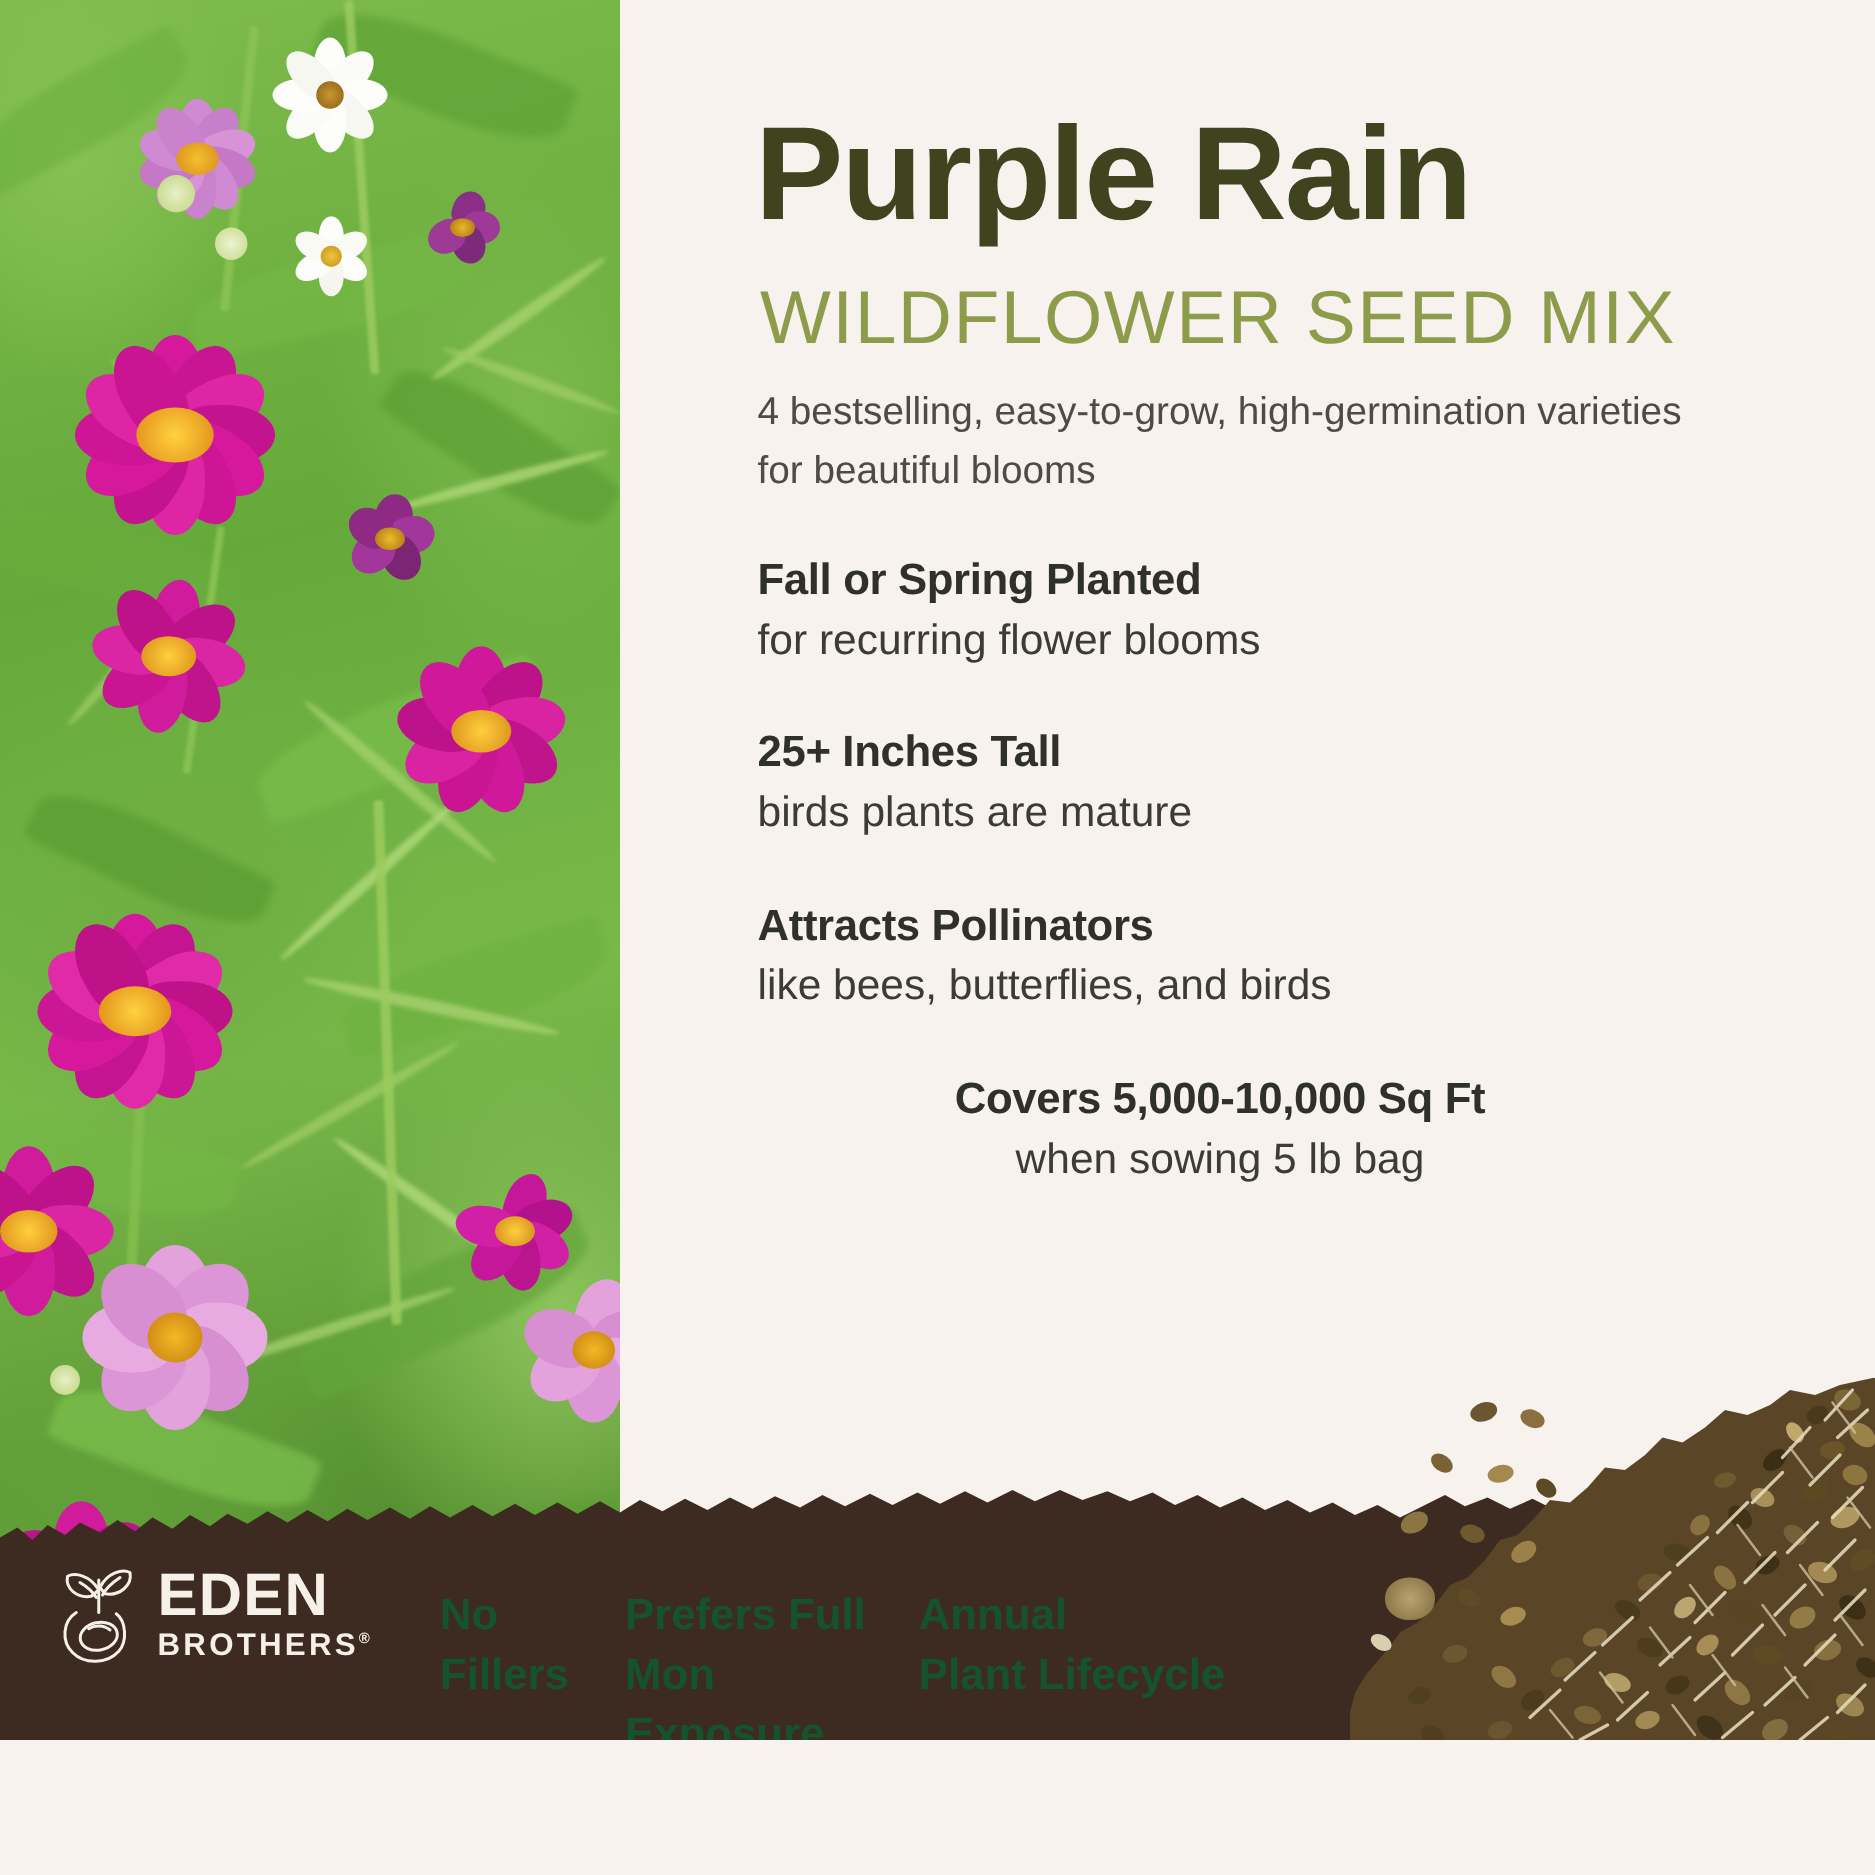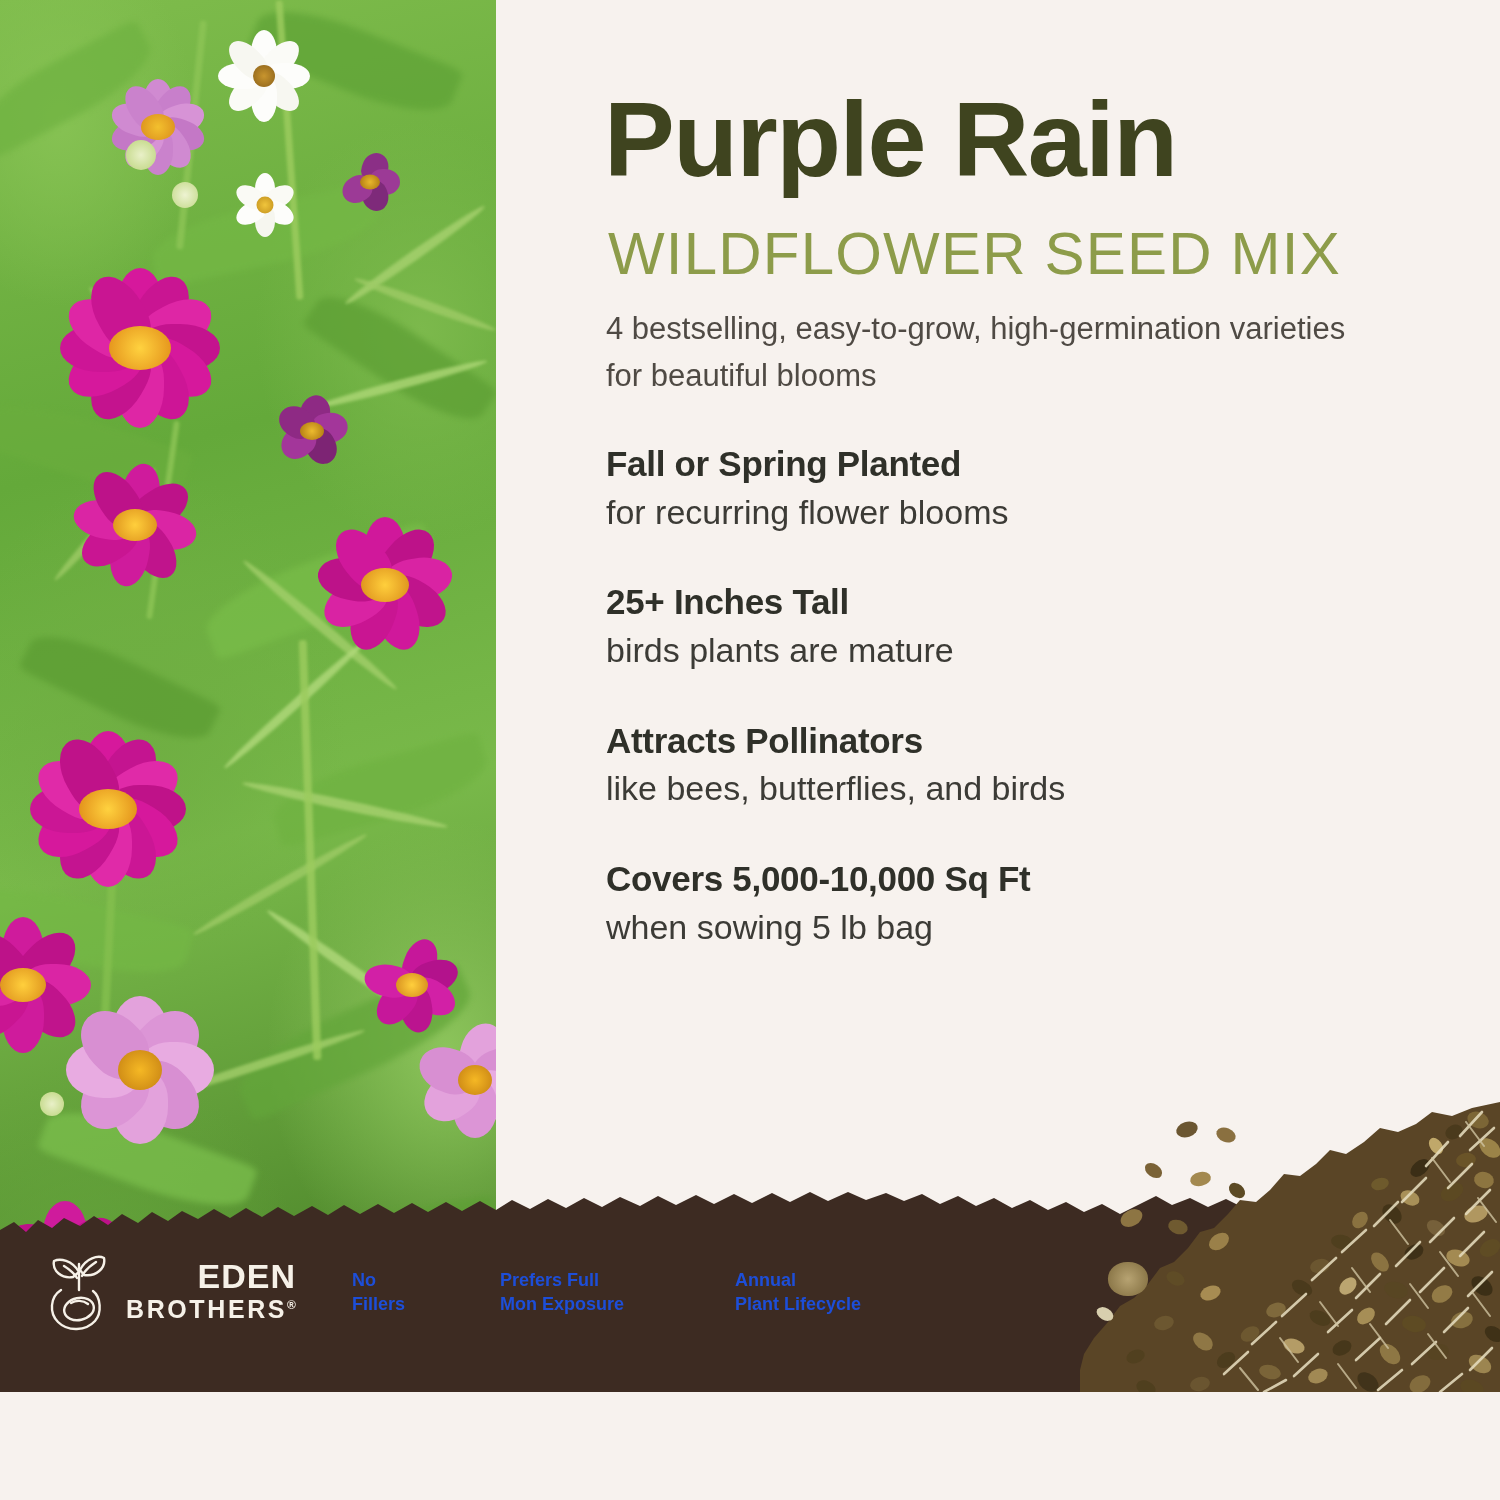--- a/index.html
+++ b/index.html
@@ -88,21 +88,21 @@
     width:760px;
     font-size:31px; line-height:1.5;
     color:#4f4a44;
     font-weight:400;
   }
   .features {
     position:absolute; left:110px; top:441px;
     width:740px;
   }
   .feature { margin-bottom:44px; }
-  .feature:last-child { margin-bottom:0; }
+  .feature:last-child { margin-bottom:0;text-align:center; }
   .f-title {
     font-size:35px; font-weight:700; color:#2f3029;
     line-height:1.3; letter-spacing:-.3px;
   }
   .f-sub {
     font-size:34px; font-weight:400; color:#3c3b36;
     line-height:1.35; margin-top:3px;
   }
 
   
@@ -118,35 +118,35 @@
     z-index:8;
     display:flex; align-items:center;
   }
   .logo {
     position:absolute; left:46px; top:28px;
     display:flex; align-items:center; gap:14px;
   }
   .logo-mark { width:66px; height:84px; }
   .logo-words { display:flex; flex-direction:column; }
   .logo-eden {
-    font-size:34px; font-weight:700; color:#f6f1e8;
-    letter-spacing:1px; line-height:.98;text-align:right;
+    font-size:48px; font-weight:700; color:#f6f1e8;
+    letter-spacing:1px; line-height:.98;
   }
   .logo-bros {
     font-size:25px; font-weight:700; color:#f6f1e8;
     letter-spacing:2.6px; line-height:1.1; margin-top:3px;
   }
   .logo-bros sup { font-size:12px; vertical-align:super; letter-spacing:0; }
   .badges {
     position:absolute; left:352px; top:46px;
     display:flex; gap:0;
   }
   .badge {
-    color:#1d4ed8;
-    font-size:18px; font-weight:700;
+    color:#14532d;
+    font-size:35px; font-weight:700;
     line-height:1.36;
     white-space:pre-line;
   }
   .badge.b1 { width:148px; }
   .badge.b2 { width:254px; }
   .badge.b3 { width:235px; }
   .badge.b4 { width:260px; }
 
   
   .seeds {

